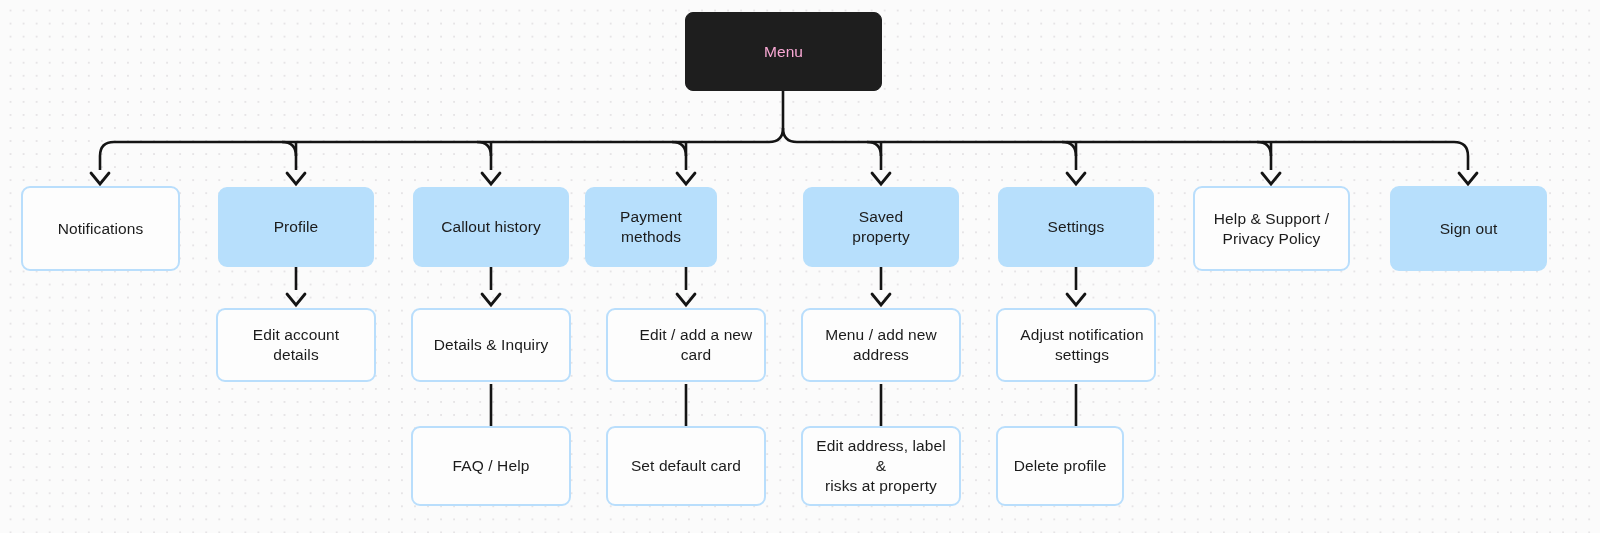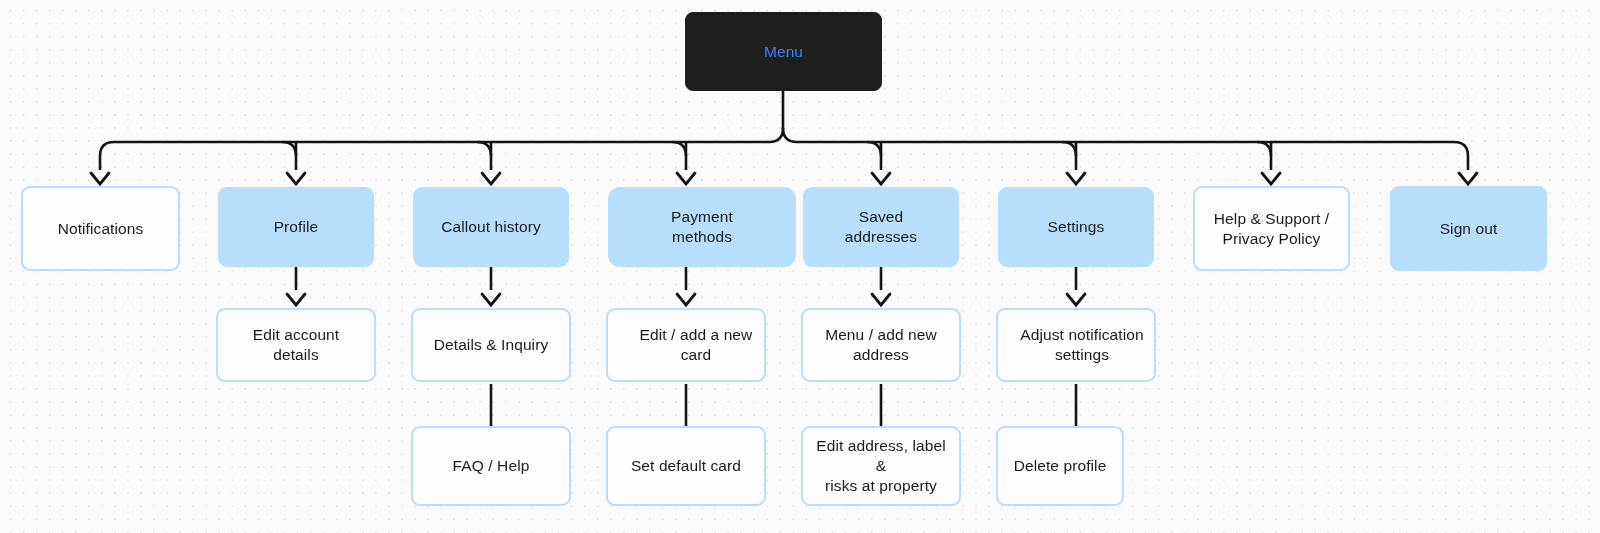--- a/index.html
+++ b/index.html
@@ -44,21 +44,21 @@
     border-radius: 9px;
     font-size: 15.5px;
     line-height: 20px;
     color: #1b1b1b;
     letter-spacing: 0.1px;
     -webkit-font-smoothing: antialiased;
   }
 
   .node.root {
     background: #1e1e1e;
-    color: #3b82f6;
+    color: #f9a8d4;
     border: 1px solid #1e1e1e;
     border-radius: 8px;
   }
 
   .node.outlined {
     background: #fdfdfd;
     border: 2px solid #b9defc;
   }
 
   .node.filled {
@@ -138,28 +138,28 @@
   </div>
 
   <div class="node filled" style="left:218px; top:187px; width:156px; height:80px;">
     <span class="label">Profile</span>
   </div>
 
   <div class="node filled" style="left:413px; top:187px; width:156px; height:80px;">
     <span class="label">Callout history</span>
   </div>
 
-  <div class="node filled" style="left:608px; top:187px; width:188px; height:80px;border-radius:12px;">
+  <div class="node filled" style="left:585px; top:187px; width:132px; height:80px;">
     <span class="label">Payment
 methods</span>
   </div>
 
   <div class="node filled" style="left:803px; top:187px; width:156px; height:80px;">
     <span class="label">Saved
-addresses</span>
+property</span>
   </div>
 
   <div class="node filled" style="left:998px; top:187px; width:156px; height:80px;">
     <span class="label">Settings</span>
   </div>
 
   <div class="node outlined" style="left:1193px; top:186px; width:157px; height:85px;">
     <span class="label">Help &amp; Support /
 Privacy Policy</span>
   </div>

